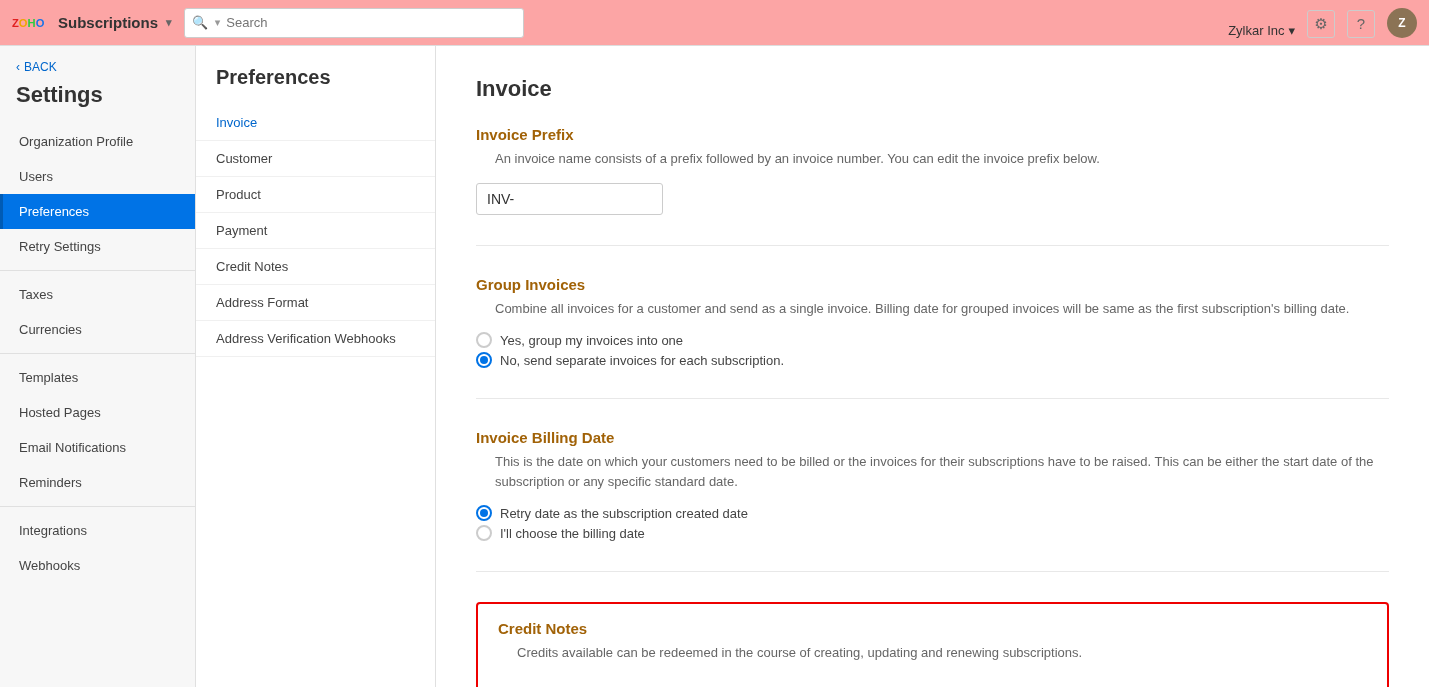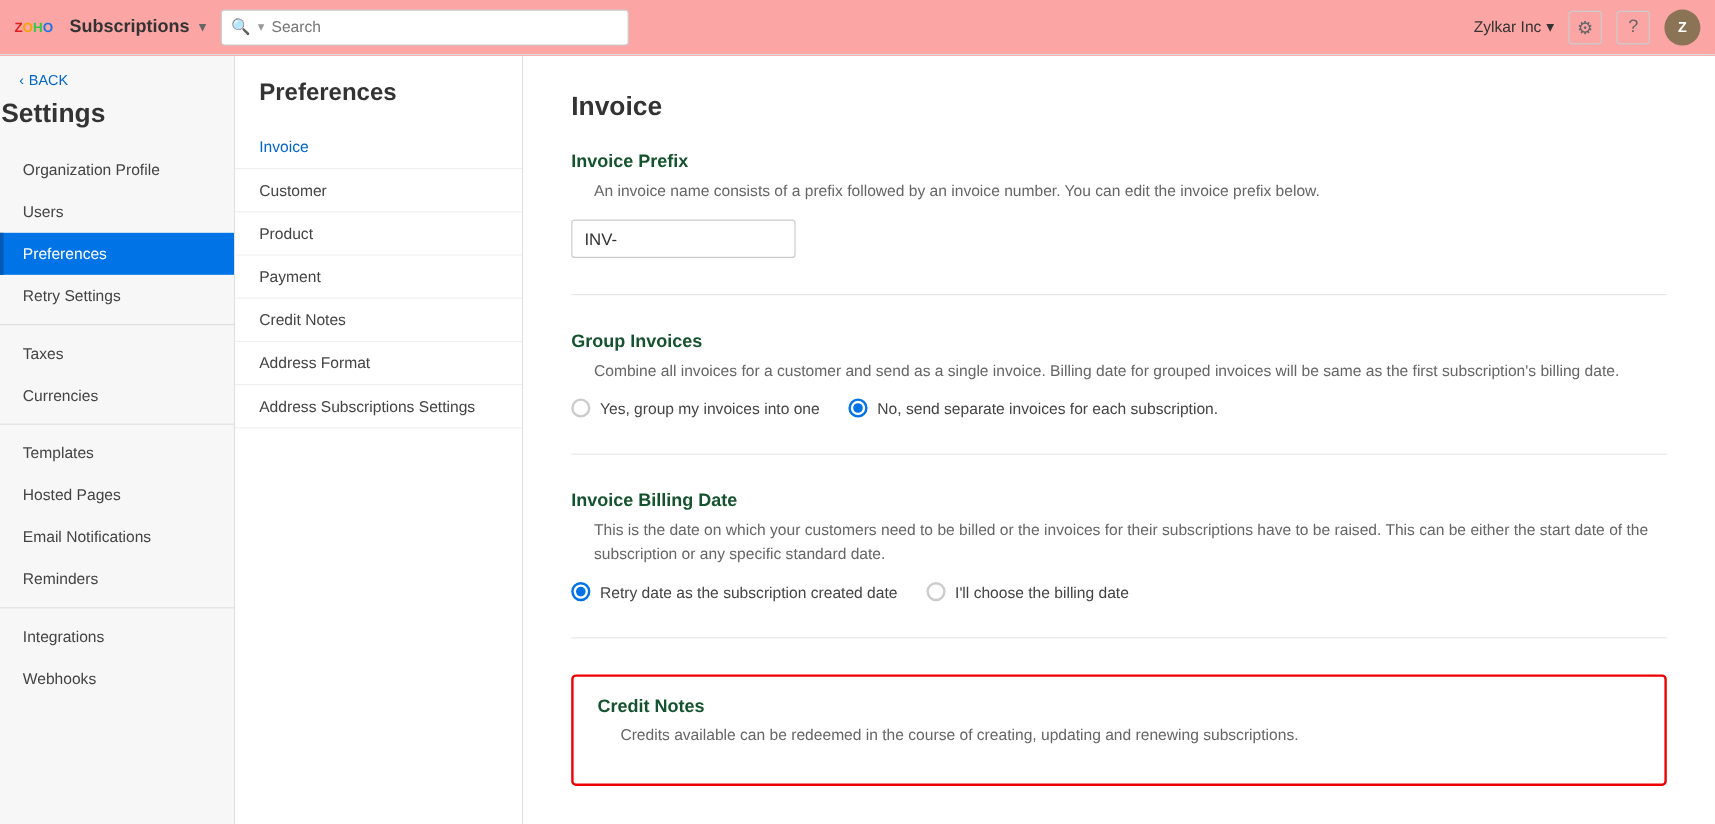--- a/index.html
+++ b/index.html
@@ -48,21 +48,21 @@
       outline: none;
       font-size: 13px;
       width: 100%;
       color: #666;
     }
     .search-icon-wrap { color: #999; font-size: 13px; }
     .search-dropdown { color: #999; font-size: 11px; cursor: pointer; }
     .topnav-right {
       margin-left: auto;
       display: flex;
-      align-items: center;
+      align-items: flex-end;
       gap: 12px;
     }
     .org-name { font-size: 13px; color: #333; cursor: pointer; display: flex; align-items: center; gap: 4px; }
     .topnav-icon {
       width: 28px; height: 28px;
       border: 1px solid #ccc;
       border-radius: 3px;
       display: flex; align-items: center; justify-content: center;
       cursor: pointer;
       color: #666;
@@ -98,21 +98,21 @@
       display: flex;
       align-items: center;
       gap: 4px;
       padding: 14px 16px 4px;
       font-size: 12px;
       color: #0066cc;
       cursor: pointer;
     }
     .back-arrow { font-size: 12px; }
     .settings-title {
-      padding: 4px 1px 16px;
+      padding: 4px 16px 16px;
       font-size: 22px;
       font-weight: 600;
       color: #333;
     }
     .sidebar-item {
       padding: 10px 16px;
       font-size: 13px;
       color: #444;
       cursor: pointer;
       border-left: 3px solid transparent;
@@ -170,40 +170,40 @@
     }
     .section {
       margin-bottom: 30px;
       padding-bottom: 30px;
       border-bottom: 1px solid #e8e8e8;
     }
     .section:last-child { border-bottom: none; }
     .section-title {
       font-size: 15px;
       font-weight: 600;
-      color: #14532d;
+      color: #a16207;
       margin-bottom: 6px;
     }
     .section-desc {
       font-size: 13px;
       color: #666;
       margin-bottom: 14px;
       line-height: 1.5;
       margin-left: 19px;
     }
     .prefix-input {
       border: 1px solid #ccc;
       border-radius: 3px;
       padding: 7px 10px;
       font-size: 14px;
       width: 187px;
       outline: none;
       color: #333;
     }
-    .radio-group { display: flex; gap: 24px; margin-top: 10px; }
+    .radio-group { display: flex; flex-direction: column; gap: 4px; margin-top: 10px; }
     .radio-item { display: flex; align-items: center; gap: 8px; font-size: 13px; color: #444; cursor: pointer; }
     .radio-circle {
       width: 16px; height: 16px;
       border-radius: 50%;
       border: 2px solid #ccc;
       display: flex; align-items: center; justify-content: center;
       flex-shrink: 0;
     }
     .radio-circle.checked {
       border-color: #0073e6;
@@ -325,21 +325,21 @@
     <div class="mid-item">
       <span>Payment</span>
     </div>
     <div class="mid-item">
       <span>Credit Notes</span>
     </div>
     <div class="mid-item">
       <span>Address Format</span>
     </div>
     <div class="mid-item">
-      <span>Address Subscriptions Settings</span>
+      <span>Address Verification Webhooks</span>
     </div>
   </div>
 
   <main class="main-content">
     <h1 class="page-title">Invoice</h1>
 
     <div class="section">
       <div class="section-title">Invoice Prefix</div>
       <div class="section-desc">An invoice name consists of a prefix followed by an invoice number. You can edit the invoice prefix below.</div>
       <input class="prefix-input" type="text" value="INV-" style="">

